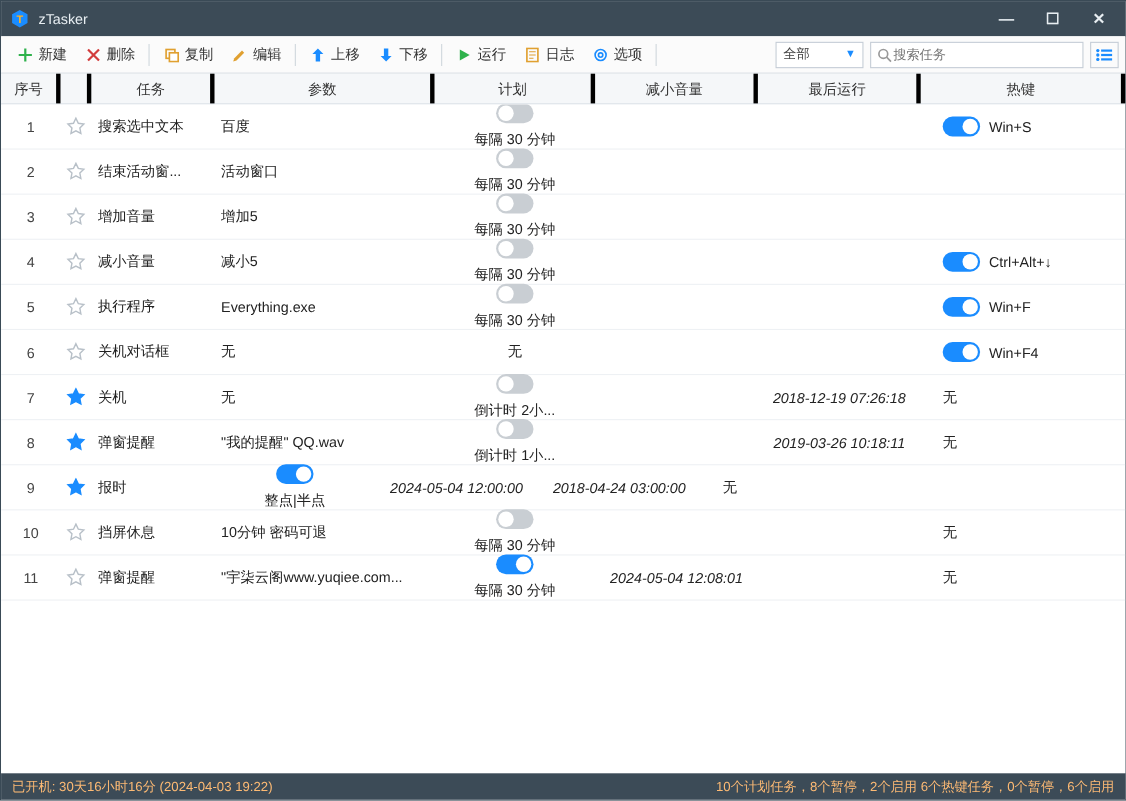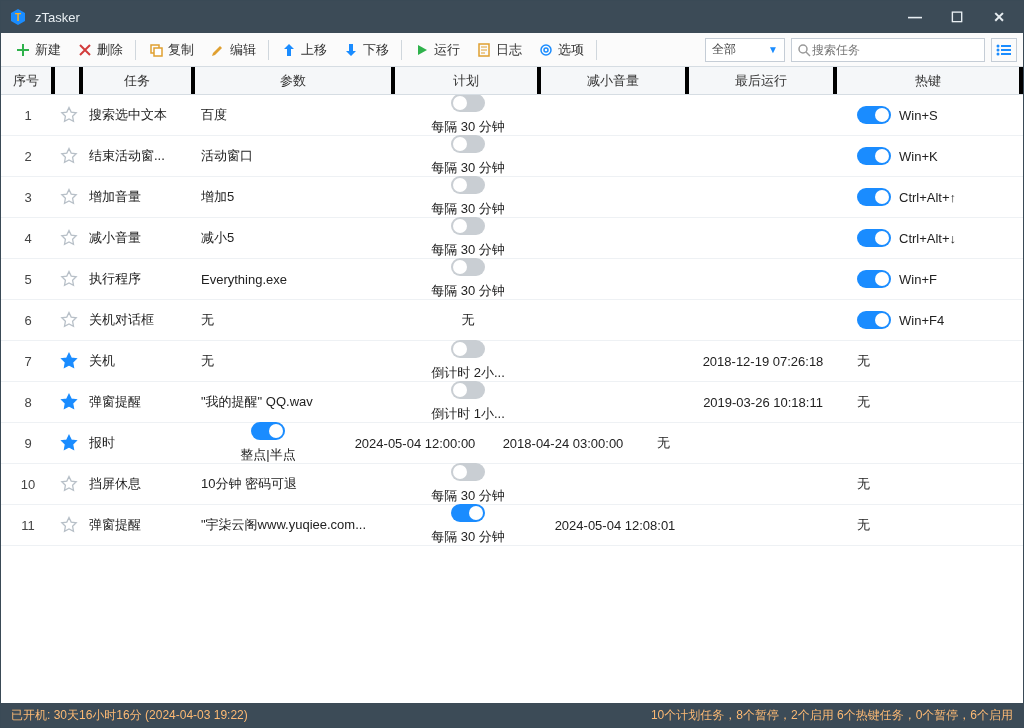--- a/index.html
+++ b/index.html
@@ -30,21 +30,21 @@
 .col-last { width: 148px; }
 .col-hot { flex: 1; }
 .body-rows { flex: 1; overflow-y: auto; background: #fff; }
 .row { height: 41px; display: flex; align-items: center; font-size: 13px; color: #222; border-bottom: 1px solid #eef1f4; }
 .row > div { padding: 0 6px; }
 .row .col-idx { text-align: center; justify-content: center; display: flex; color: #444; }
 .row .col-star { display: flex; justify-content: center; }
 .row .col-task { white-space: nowrap; overflow: hidden; text-overflow: ellipsis; }
 .row .col-param { white-space: nowrap; overflow: hidden; text-overflow: ellipsis; }
 .row .col-plan { display: flex; align-items: center; gap: 6px; flex-direction: column; }
-.row .col-next, .row .col-last { text-align: right; justify-content: center; display: flex; }
+.row .col-next, .row .col-last { text-align: right; justify-content: center; display: flex; font-style: italic; }
 .row .col-hot { display: flex; align-items: center; gap: 8px; padding-left: 20px; }
 .star { width: 18px; height: 18px; cursor: pointer; }
 .toggle { width: 34px; height: 18px; border-radius: 9px; position: relative; cursor: pointer; flex-shrink: 0; }
 .toggle.off { background: #c9ced3; }
 .toggle.on { background: #1a8cff; }
 .toggle::after { content: ""; position: absolute; width: 14px; height: 14px; border-radius: 50%; background: #fff; top: 2px; }
 .toggle.off::after { left: 2px; }
 .toggle.on::after { right: 2px; }
 .statusbar { height: 24px; background: #3c4b57; color: #fdba74; display: flex; align-items: center; padding: 0 10px; font-size: 12px; justify-content: space-between; }
 svg { display: block; }
@@ -223,46 +223,38 @@
           </span>
         </div>
         <div class="col-task">结束活动窗...</div>
         <div class="col-param">活动窗口</div>
         <div class="col-plan">
           <div class="toggle off"></div>
           <span>每隔 30 分钟</span>
         </div>
         <div class="col-next"></div>
         <div class="col-last"></div>
-        <div class="col-hot">
-          <div class="toggle on"></div>
-          <span>Win+K</span>
-        </div>
       </div>
       <div class="row">
         <div class="col-idx">3</div>
         <div class="col-star">
           <span class="star">
             <svg width="18" height="18" viewBox="0 0 18 18">
               <path d="M9 1.5l2.2 4.6 5 .7-3.6 3.5.9 5-4.5-2.4-4.5 2.4.9-5L1.8 6.8l5-.7z" fill="none" stroke="#b8c0c8" stroke-width="1.3"></path>
             </svg>
           </span>
         </div>
         <div class="col-task">增加音量</div>
         <div class="col-param">增加5</div>
         <div class="col-plan">
           <div class="toggle off"></div>
           <span>每隔 30 分钟</span>
         </div>
         <div class="col-next"></div>
         <div class="col-last"></div>
-        <div class="col-hot">
-          <div class="toggle on"></div>
-          <span>Ctrl+Alt+↑</span>
-        </div>
       </div>
       <div class="row">
         <div class="col-idx">4</div>
         <div class="col-star">
           <span class="star">
             <svg width="18" height="18" viewBox="0 0 18 18">
               <path d="M9 1.5l2.2 4.6 5 .7-3.6 3.5.9 5-4.5-2.4-4.5 2.4.9-5L1.8 6.8l5-.7z" fill="none" stroke="#b8c0c8" stroke-width="1.3"></path>
             </svg>
           </span>
         </div>

